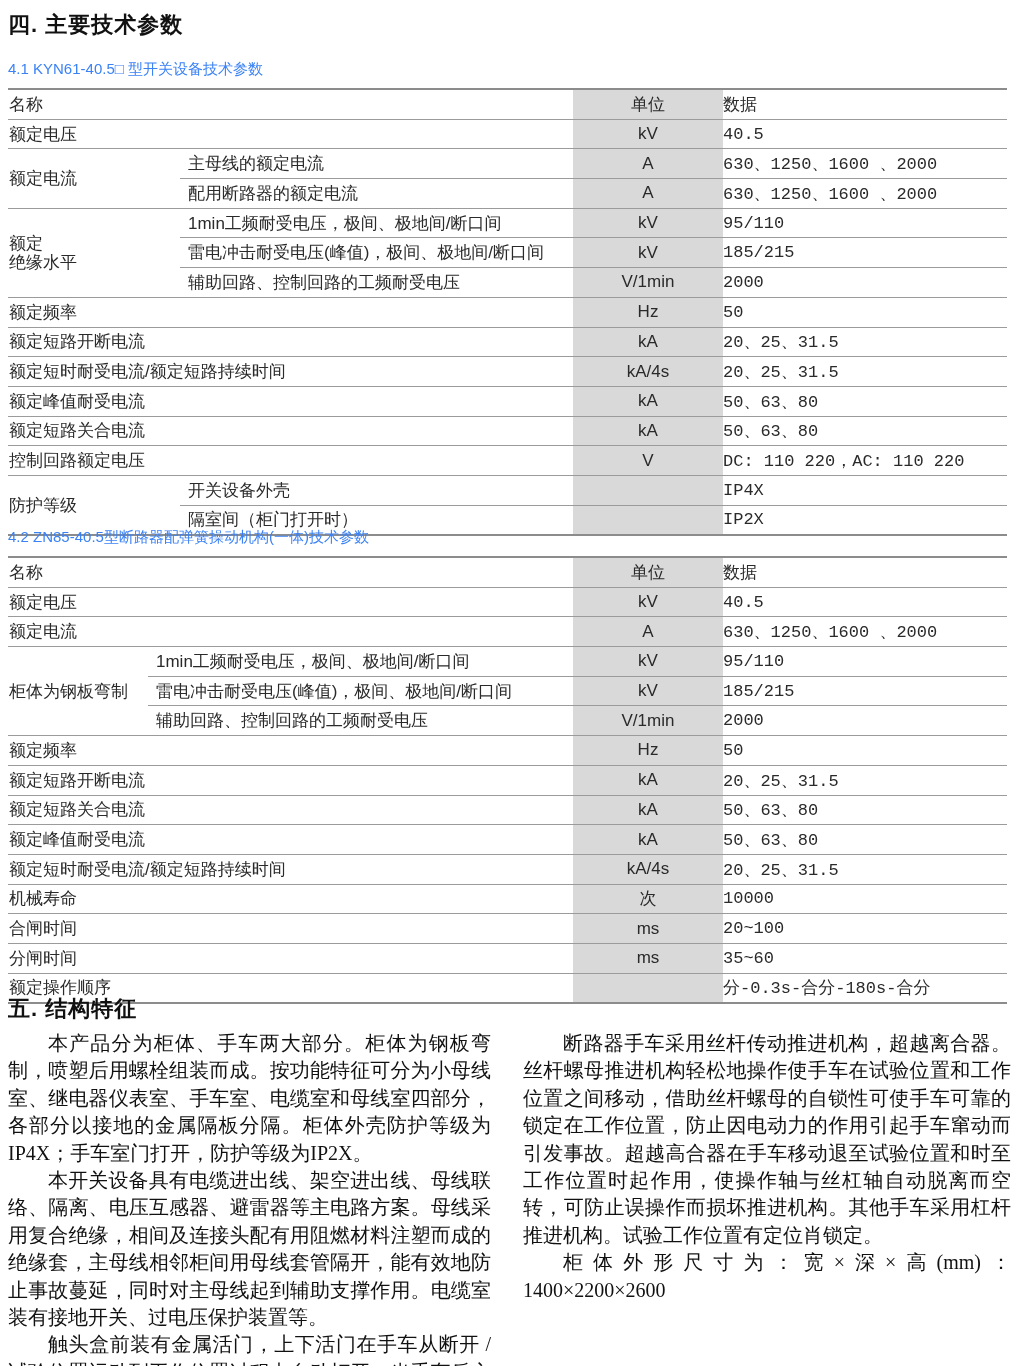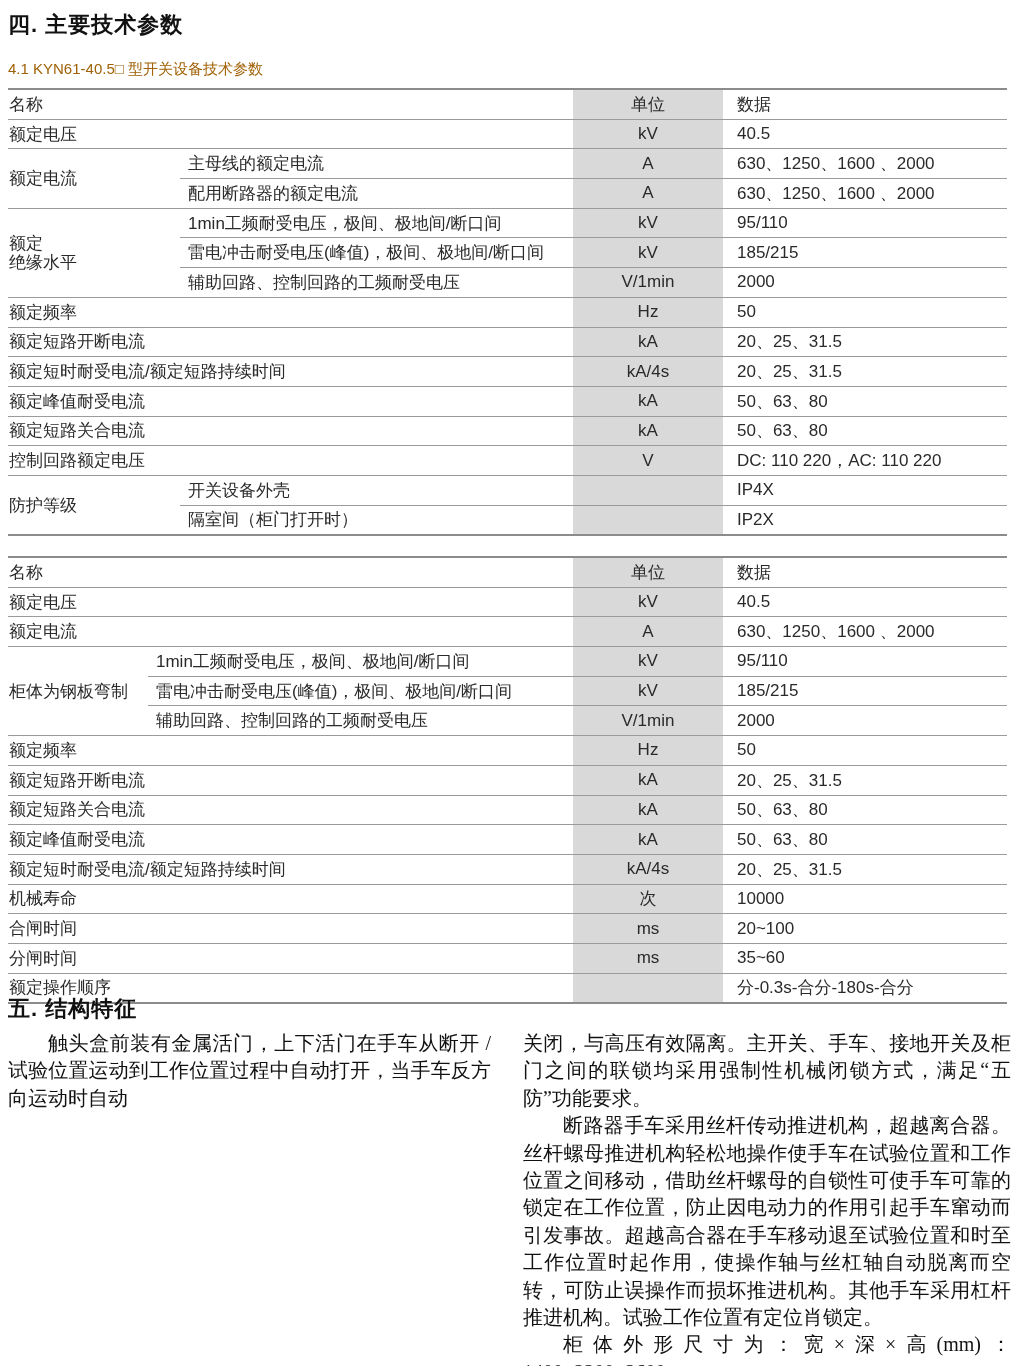--- a/index.html
+++ b/index.html
@@ -2,36 +2,36 @@
 <html><head>
 <meta charset="utf-8">
 <style>
   html,body{margin:0;padding:0;background:#ffffff;}
   .page{position:relative;width:1015px;height:1366px;background:#ffffff;overflow:hidden;
         font-family:"Liberation Sans",sans-serif;color:#1a1a1a;}
   .h-main{position:absolute;left:8px;margin:0;font-family:"Liberation Sans",sans-serif;
           font-weight:bold;font-size:22px;color:#111;letter-spacing:1px;}
   #sec4-title{top:10px;}
   #sec5-title{top:994px;}
-  .caption{position:absolute;left:8px;font-size:15px;color:#a16207;}
+  .caption{position:absolute;left:8px;font-size:15px;color:#3b82f6;}
   #t1-caption{top:60px;}
   #t2-caption{top:528px;}
   table.ptable{position:absolute;left:8px;width:999px;border-collapse:collapse;table-layout:fixed;
         font-family:"Liberation Sans",sans-serif;font-size:17px;color:#2a2a2a;
         border-top:2px solid #8c8c8c;border-bottom:2px solid #8c8c8c;}
   #table1{top:88px;}
   #table2{top:556px;}
   .ptable th,.ptable td{padding:0;margin:0;font-weight:normal;height:28.7px;
         border-bottom:1px solid #9b9b9b;vertical-align:middle;overflow:hidden;
         white-space:nowrap;text-align:left;}
   .ptable .cell-name{padding-left:1px;}
   .ptable .cell-group{padding-left:1px;white-space:pre-line;line-height:19px;}
   .ptable .cell-sub{padding-left:8px;}
   .ptable .cell-unit{background:#d9d9d9;text-align:center;margin-top:13px;}
-  .ptable .cell-val{padding-left:14px;}
+  .ptable .cell-val{padding-left:0;font-family:Liberation Mono, monospace;}
   .bodycol{position:absolute;top:1030px;font-family:"Liberation Serif",serif;font-size:20px;
         line-height:27.4px;text-align:justify;color:#111;}
   #col-left{left:8px;width:483px;}
   #col-right{left:523px;width:488px;}
   .bodycol p{margin:0;padding:0;text-indent:2em;}
   .bodycol p.cont{text-indent:0;}
 </style>
 </head>
 <body>
 
@@ -126,20 +126,21 @@
           <td class="cell-val">IP4X</td>
         </tr>
         <tr>
           <td class="cell-sub">隔室间（柜门打开时）</td>
           <td class="cell-unit"></td>
           <td class="cell-val">IP2X</td>
         </tr>
       </tbody>
   </table>
 
+  <div class="caption" id="t2-caption">4.2 ZN85-40.5型断路器配弹簧操动机构(一体)技术参数</div>
 
   <table class="ptable" id="table2">
     <colgroup>
       <col style="width:140px">
         <col style="width:425px">
         <col style="width:150px">
         <col style="width:284px">
     </colgroup>
     <thead>
       <tr>
@@ -219,21 +220,22 @@
           <td class="cell-name" colspan="2">额定操作顺序</td>
           <td class="cell-unit"></td>
           <td class="cell-val">分-0.3s-合分-180s-合分</td>
         </tr>
       </tbody>
   </table>
 
   <h2 class="h-main" id="sec5-title">五. 结构特征</h2>
 
   <div class="bodycol" id="col-left">
+      <p>本产品分为柜体、手车两大部分。柜体为钢板弯制，喷塑后用螺栓组装而成。按功能特征可分为小母线室、继电器仪表室、手车室、电缆室和母线室四部分，各部分以接地的金属隔板分隔。柜体外壳防护等级为 IP4X；手车室门打开，防护等级为IP2X。</p>
+      <p>本开关设备具有电缆进出线、架空进出线、母线联络、隔离、电压互感器、避雷器等主电路方案。母线采用复合绝缘，相间及连接头配有用阻燃材料注塑而成的绝缘套，主母线相邻柜间用母线套管隔开，能有效地防止事故蔓延，同时对主母线起到辅助支撑作用。电缆室装有接地开关、过电压保护装置等。</p>
       <p>触头盒前装有金属活门，上下活门在手车从断开 / 试验位置运动到工作位置过程中自动打开，当手车反方向运动时自动</p>
     </div>
   <div class="bodycol" id="col-right">
-      <p class="cont">关闭，与高压有效隔离。主开关、手车、接地开关及柜门之间的联锁均采用强制性机械闭锁方式，满足“五防”功能要求。</p>
       <p>断路器手车采用丝杆传动推进机构，超越离合器。丝杆螺母推进机构轻松地操作使手车在试验位置和工作位置之间移动，借助丝杆螺母的自锁性可使手车可靠的锁定在工作位置，防止因电动力的作用引起手车窜动而引发事故。超越高合器在手车移动退至试验位置和时至工作位置时起作用，使操作轴与丝杠轴自动脱离而空转，可防止误操作而损坏推进机构。其他手车采用杠杆推进机构。试验工作位置有定位肖锁定。</p>
       <p>柜体外形尺寸为：宽×深×高(mm)：1400×2200×2600</p>
     </div>
 
 </div>
 
 </body></html>

